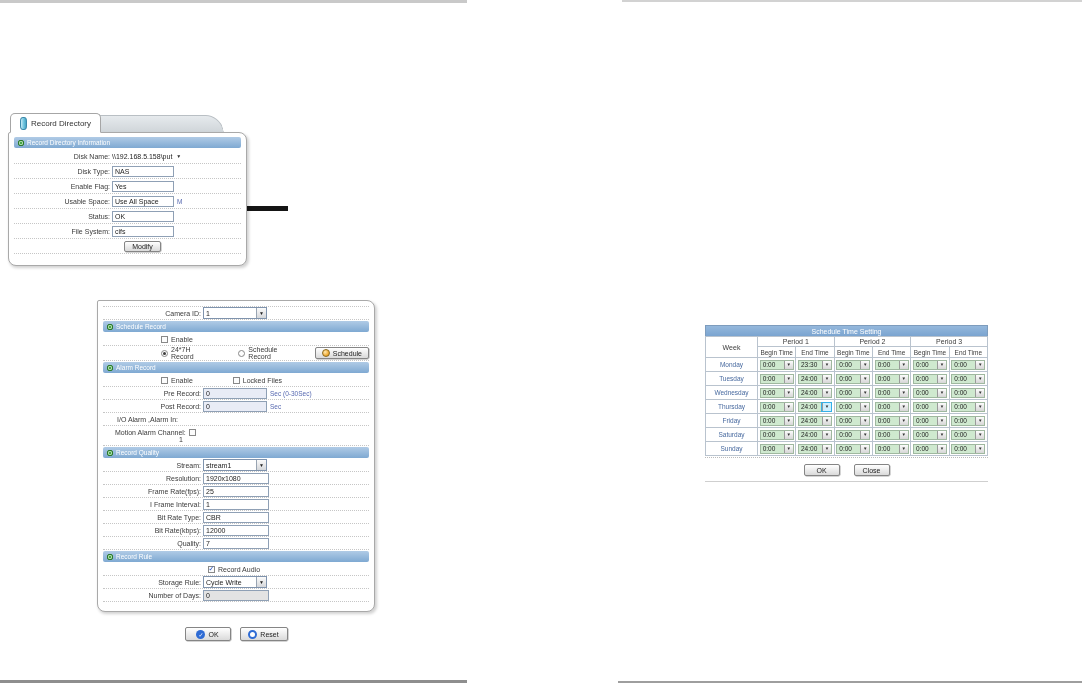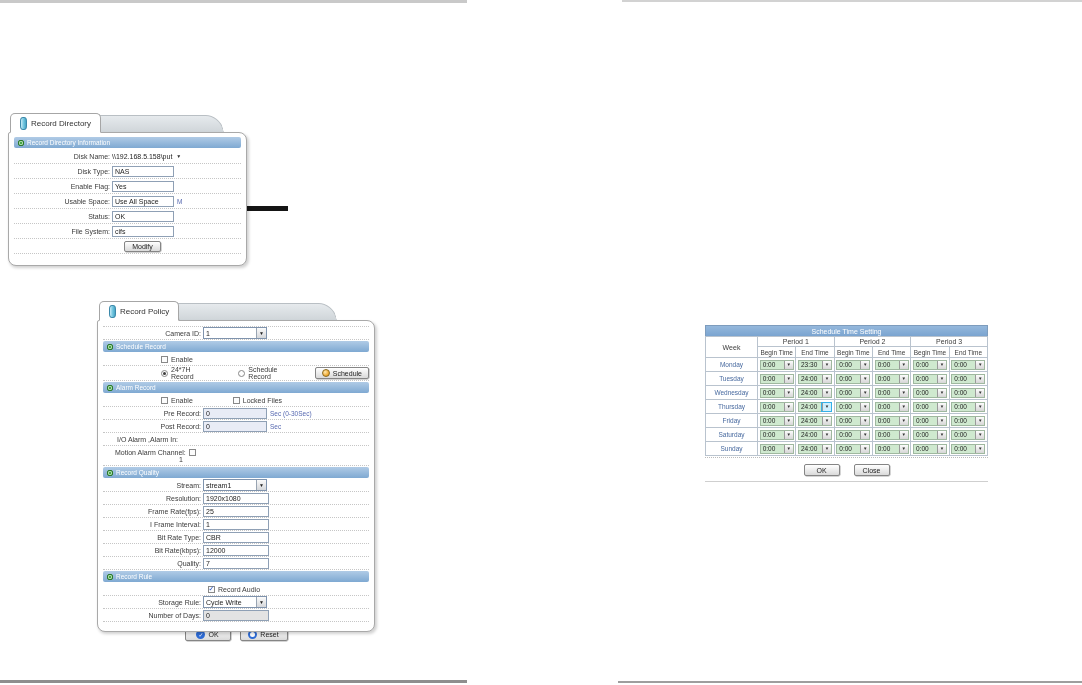--- a/index.html
+++ b/index.html
@@ -169,27 +169,20 @@
     <div class="frow" style="justify-content:center;">
       <button class="btn" style="height:11px;padding:0 7px;margin-left:30px;">Modify</button>
     </div>
     <div style="height:7px;"></div>
   </div>
 </div>
 
 <div class="callout" style="left:136px;top:206px;width:152px;height:5px;"></div>
 
 <div class="panel rp" style="left:97px;top:301px;width:278px;">
-  <div class="tabrow">
-    <div class="tabghost" style="left:80px;width:158px;"></div>
-    <div class="tab">
-      <span class="cyl"></span>
-      <span>Record Policy</span>
-    </div>
-  </div>
   <div class="pbody">
     <div style="height:3px;border-bottom:1px dotted #c6c6c6;"></div>
 
     <div class="frow">
       <span class="flabel">Camera ID:</span>
       <span class="sel" style="width:64px;">
         <span class="v">1</span>
         <span class="ar">▼</span>
       </span>
     </div>

